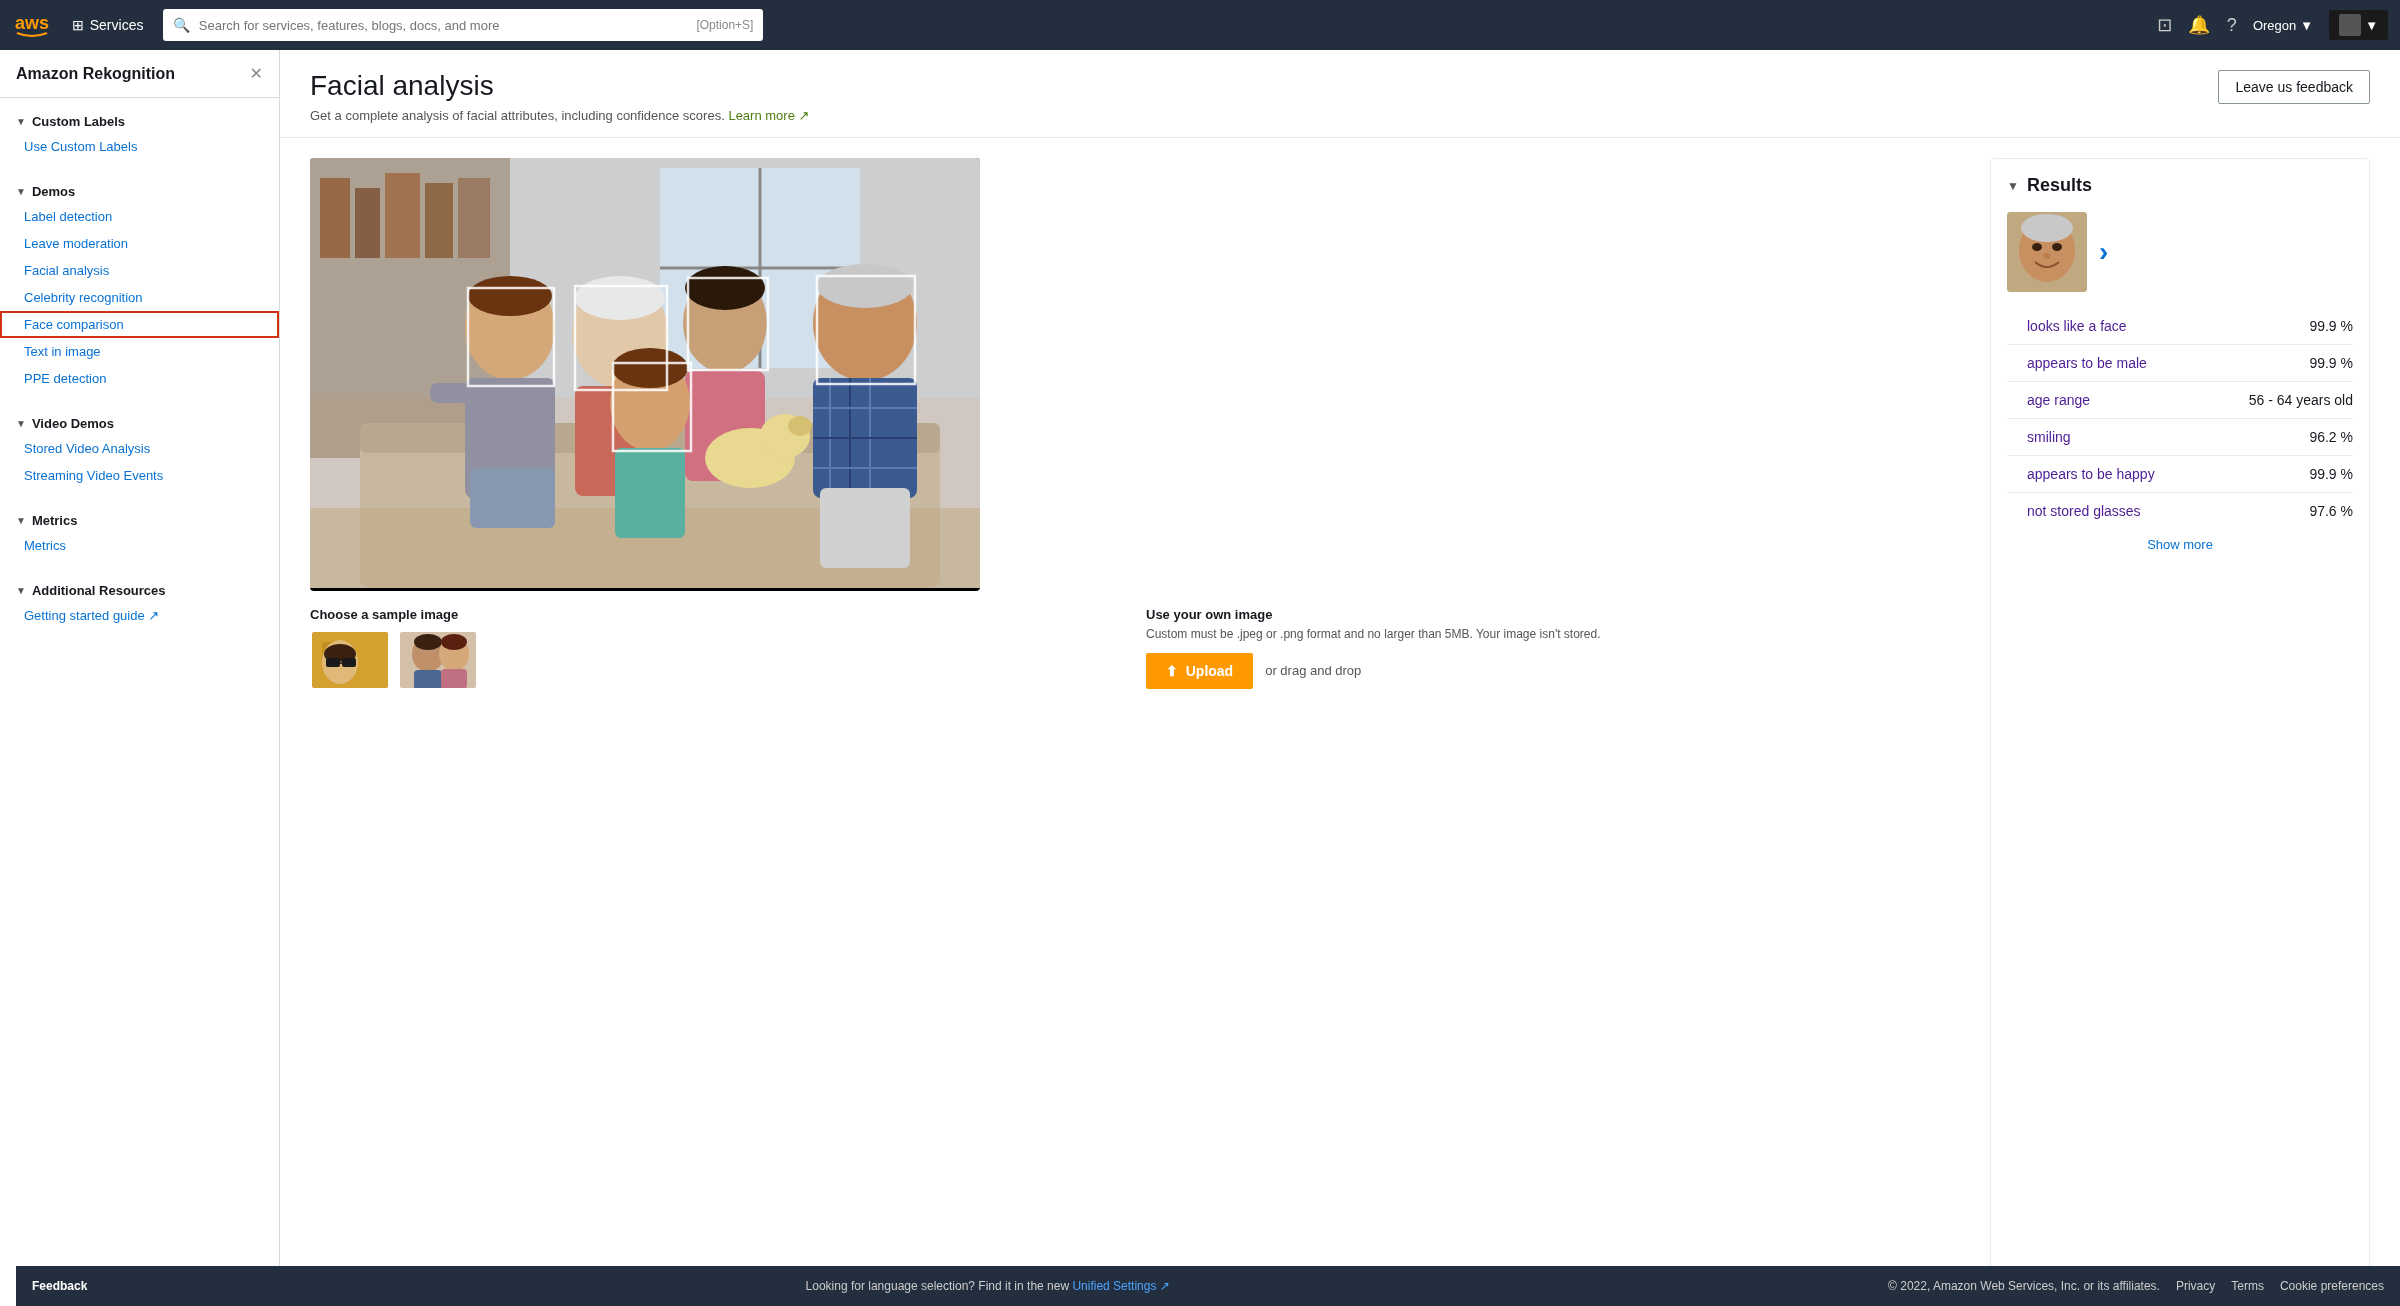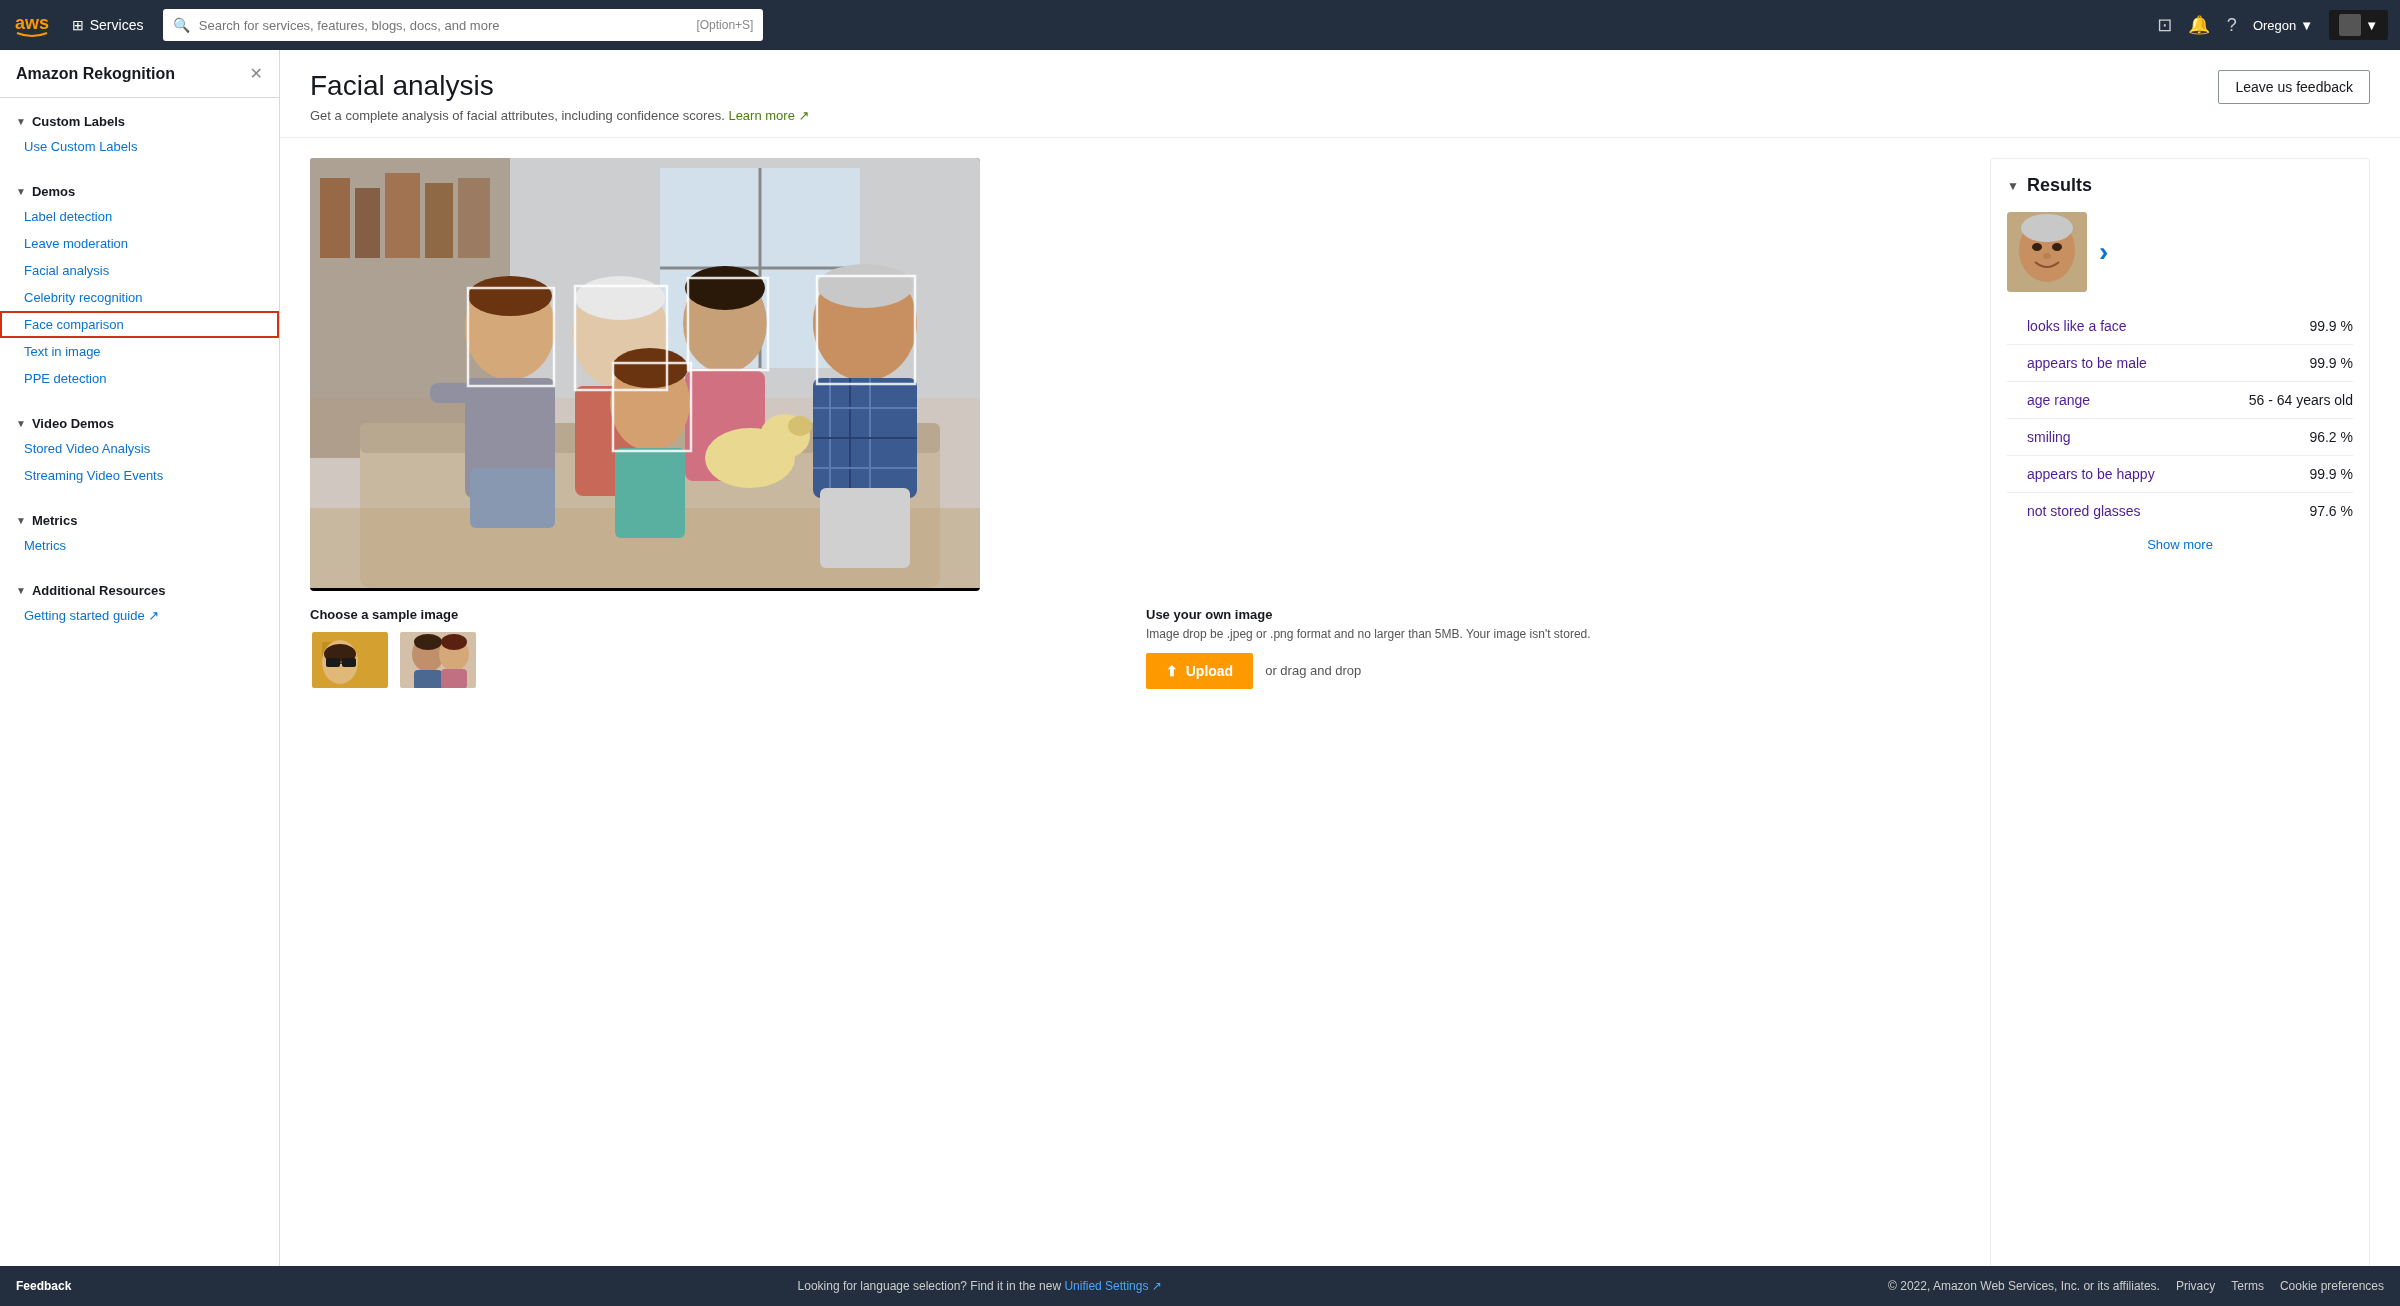--- a/index.html
+++ b/index.html
@@ -129,21 +129,21 @@
       display: flex; justify-content: space-between; align-items: center;
       padding: 10px 0; border-bottom: 1px solid #eaeded; font-size: 14px;
     }
     .result-row:last-of-type { border-bottom: none; }
     .result-label { color: #4c1d95; padding-left: 20px; }
     .result-value { color: #16191f; font-weight: 400; }
     .show-more { text-align: center; color: #0972d3; cursor: pointer; font-size: 13px; padding-top: 8px; }
 
     
     .bottom-bar {
-      position: fixed; bottom: 0; left: 0; right: 0; height: 40px;
+      position: fixed; bottom: 0; left: 16px; right: 0; height: 40px;
       background: #232f3e; display: flex; align-items: center; justify-content: space-between;
       padding: 0 16px; font-size: 12px; color: #fff;
     }
     .bottom-feedback { font-weight: 600; cursor: pointer; }
     .bottom-center { color: #ccc; }
     .bottom-center a { color: #4da3ff; text-decoration: none; }
     .bottom-right { display: flex; gap: 16px; color: #ccc; font-size: 12px; }
     .bottom-right a { color: #ccc; text-decoration: none; }
   </style>
 </head>
@@ -387,21 +387,21 @@
                   <ellipse cx="54" cy="22" rx="15" ry="17" fill="#d4a878"></ellipse>
                   <ellipse cx="54" cy="10" rx="13" ry="8" fill="#5a2010"></ellipse>
                   <rect x="41" y="37" width="26" height="20" fill="#c07080" rx="4"></rect>
                 </svg>
               </div>
             </div>
           </div>
 
           <div class="upload-col">
             <div class="upload-label">Use your own image</div>
-            <div class="upload-desc">Image drop be .jpeg or .png format and no larger than 5MB. Your image isn't stored.</div>
+            <div class="upload-desc">Custom must be .jpeg or .png format and no larger than 5MB. Your image isn't stored.</div>
             <div class="upload-area">
               <button class="upload-btn">
                 <span>⬆</span>
                 <span>Upload</span>
               </button>
               <span class="drag-drop-text">or drag and drop</span>
             </div>
           </div>
         </div>
       </div>

